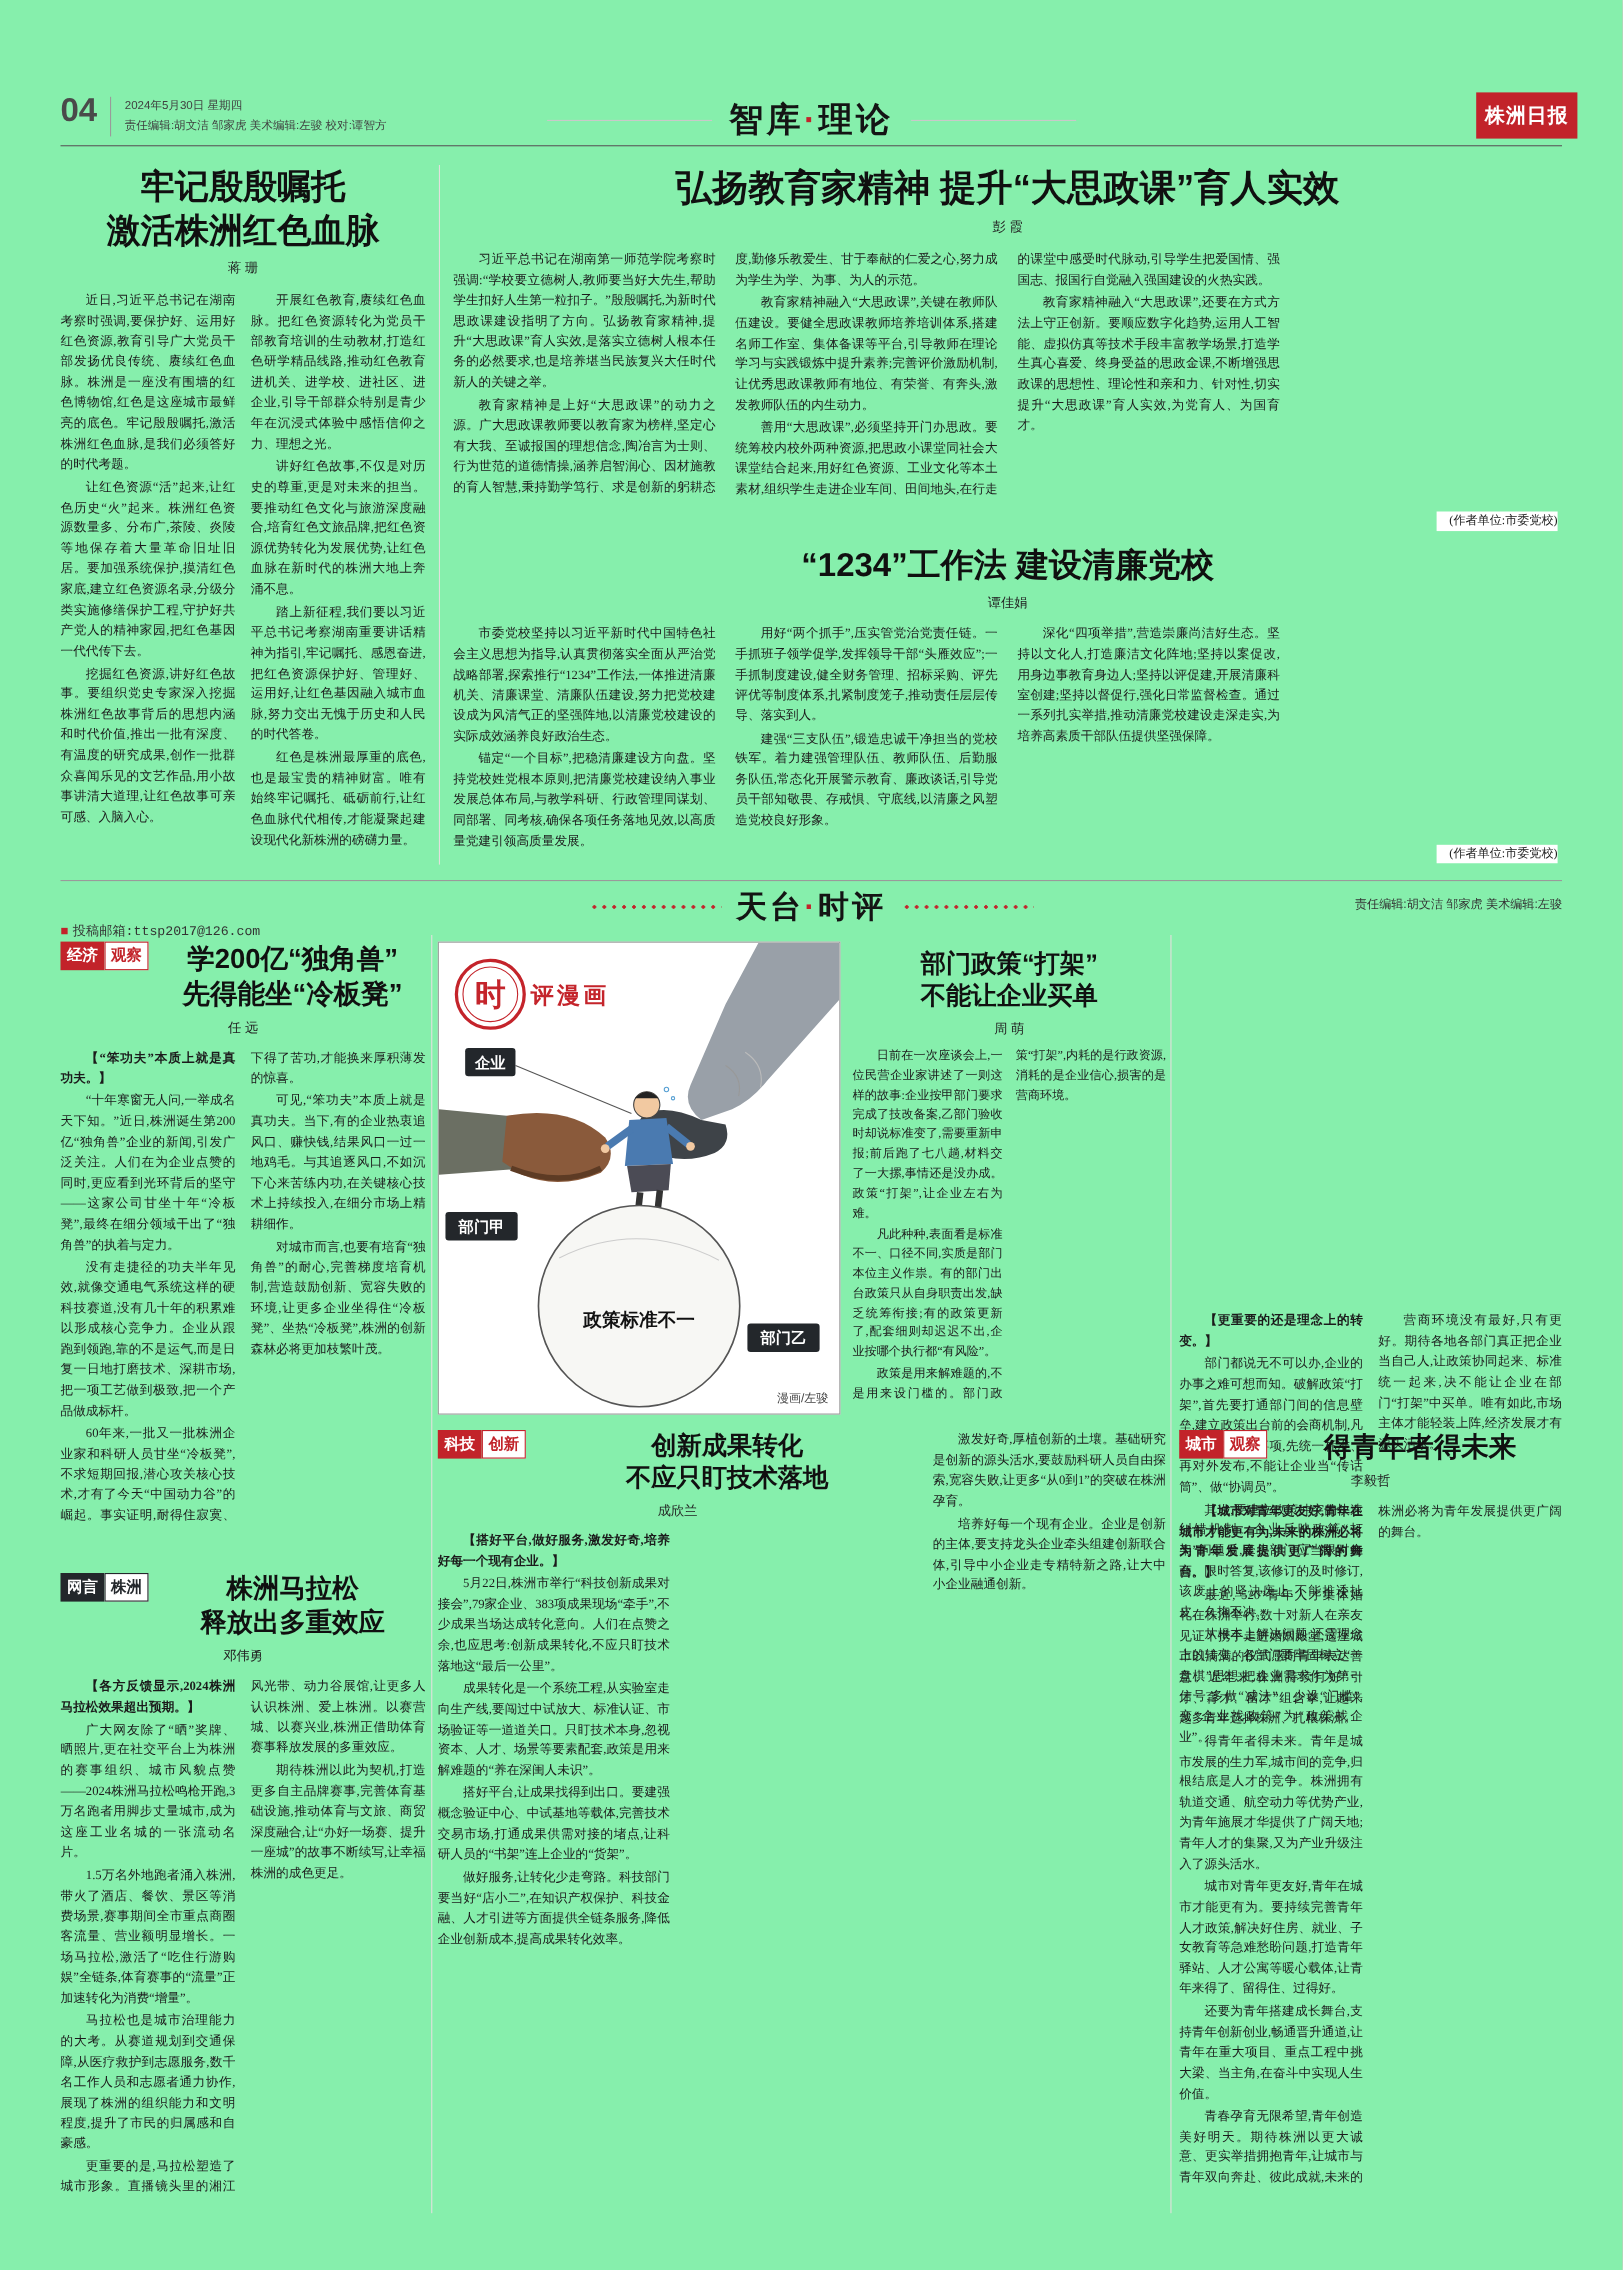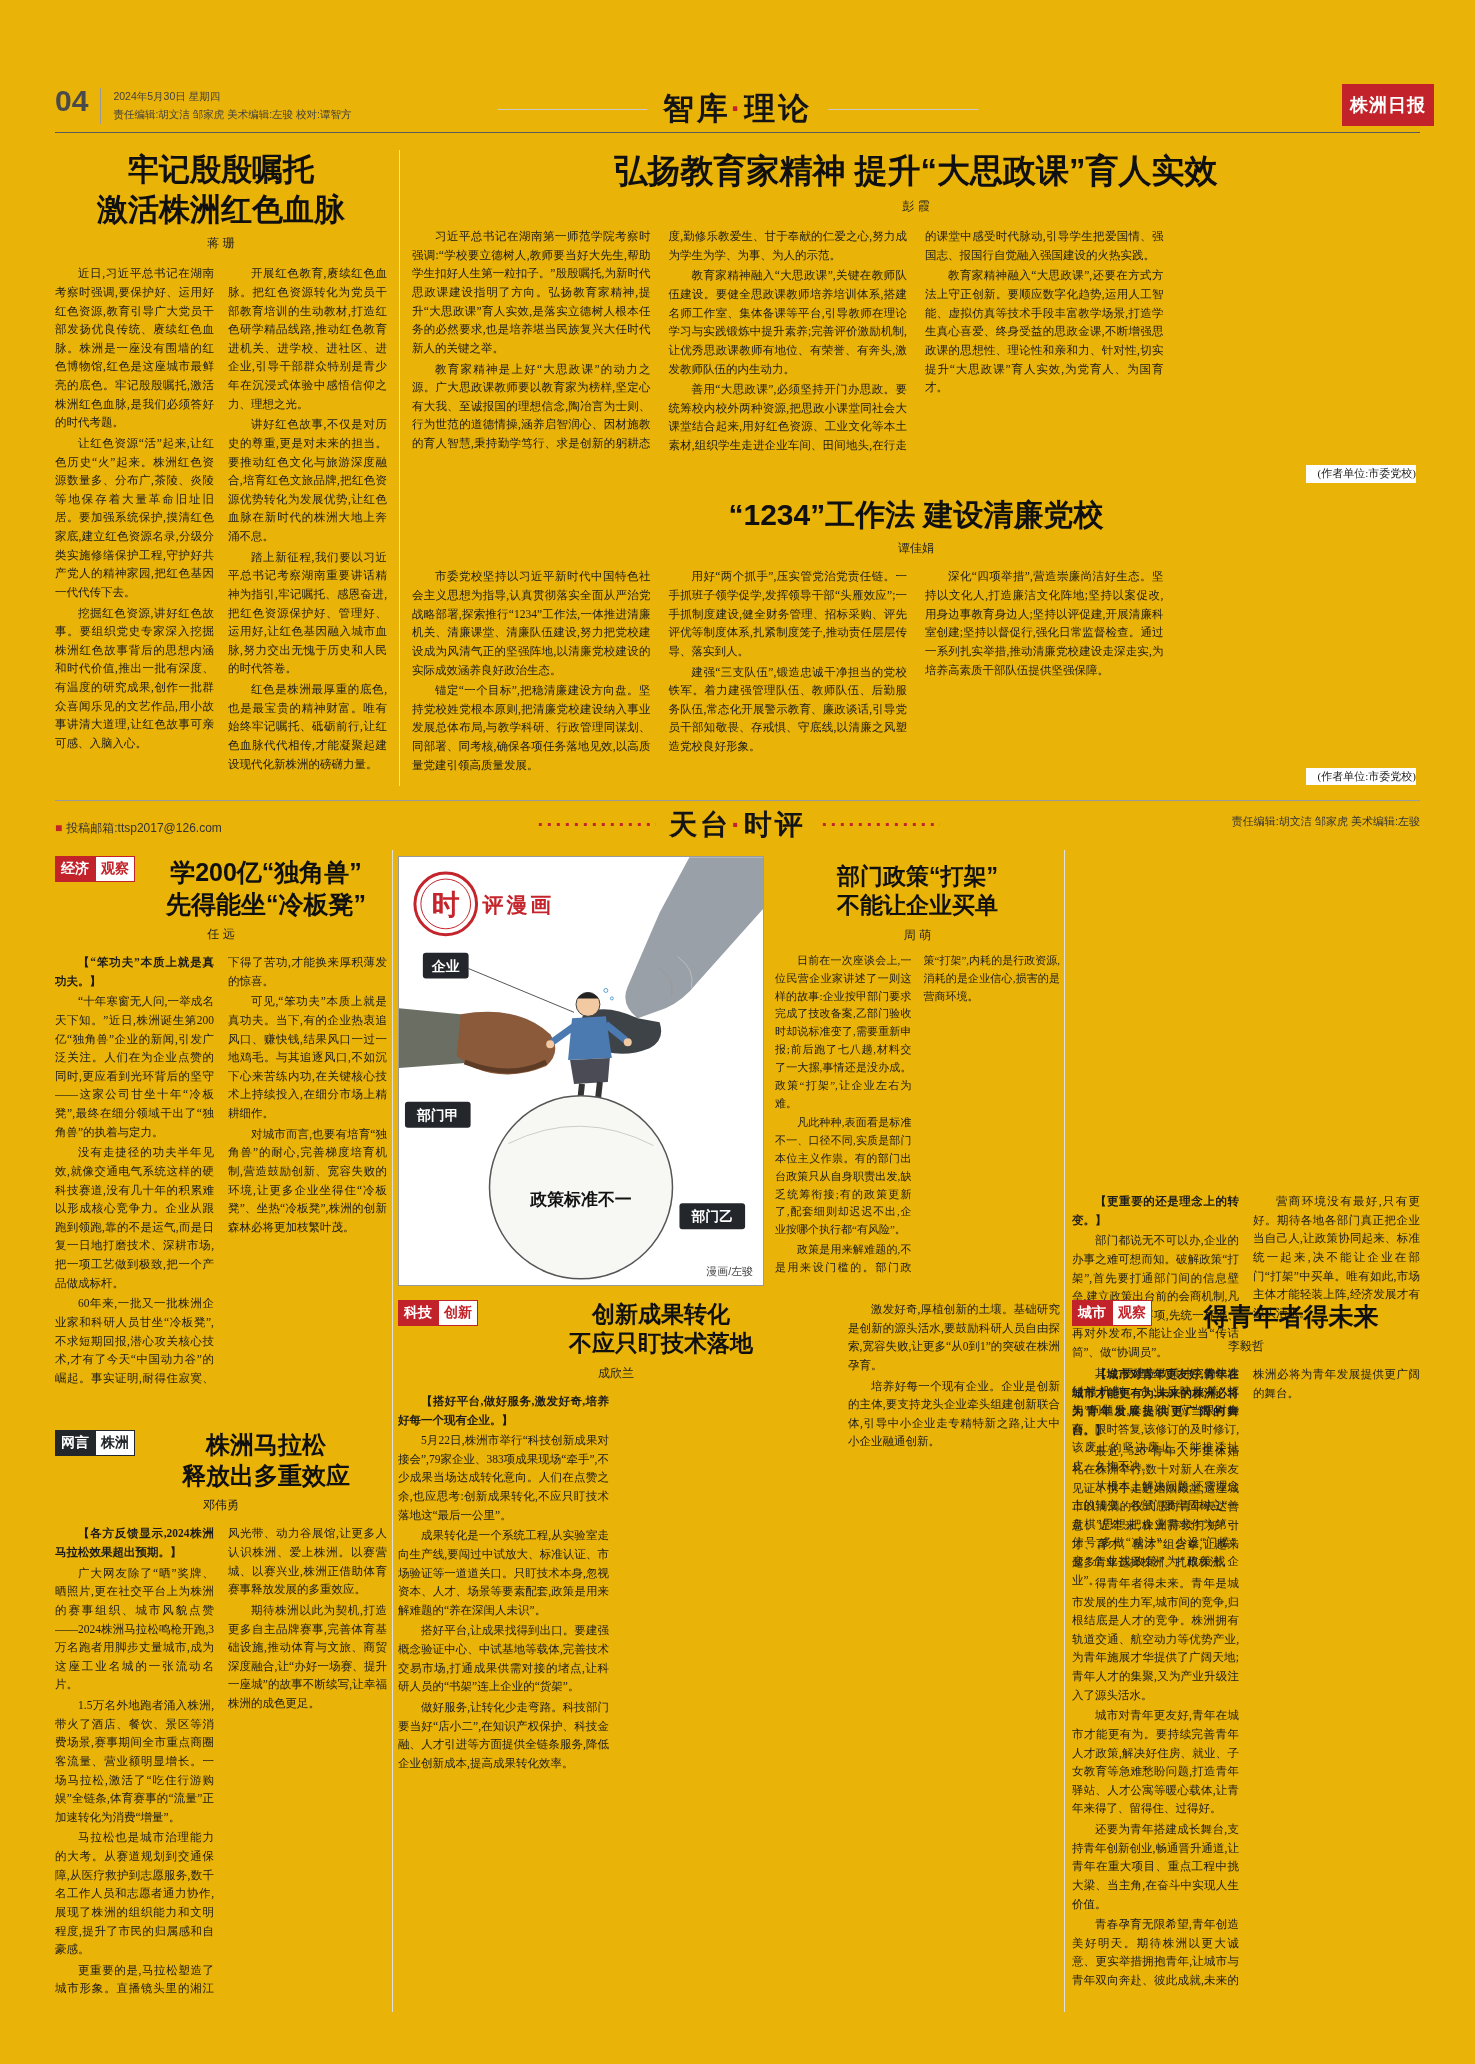--- a/index.html
+++ b/index.html
@@ -1,19 +1,19 @@
 <!DOCTYPE html>
 <html style="--accent: #c2232a;"><head>
 <meta charset="utf-8">
 <style>
   :root{ --accent:#c2232a; }
   *{ box-sizing:border-box; margin:0; padding:0; }
   html,body{ background:#dedbd5; }
   body{ font-family:"Liberation Serif","DejaVu Serif",serif; }
-  .page{ position:relative; width:1475px; height:2064px; background:#eab308; margin:0 auto; overflow:hidden; box-shadow:0 0 12px rgba(0,0,0,.25); }
+  .page{ position:relative; width:1475px; height:2064px; background:#86efac; margin:0 auto; overflow:hidden; box-shadow:0 0 12px rgba(0,0,0,.25); }
   .abs{ position:absolute; }
 
   
   .hdr-left{ left:55px; top:86px; display:flex; align-items:flex-start; }
   .pagenum{ font-family:"Liberation Sans","DejaVu Sans",sans-serif; font-size:30px; font-weight:700; color:#4a4a4a; line-height:1; }
   .hdr-div{ width:1px; height:36px; background:#9a9a9a; margin:2px 12px 0 12px; }
   .dateblock{ font-size:10.5px; color:#3f3f3f; line-height:1.7; padding-top:2px; font-family:"Liberation Sans","DejaVu Sans",sans-serif; }
   .hdr-center{ left:50%; top:88px; transform:translateX(-50%); display:flex; align-items:center; gap:16px; }
   .hline{ width:150px; border-top:1px solid #c9c9c9; }
   .section-title{ font-family:"Liberation Sans","DejaVu Sans",sans-serif; font-size:31px; font-weight:700; color:#141414; letter-spacing:3px; white-space:nowrap; }
@@ -35,21 +35,21 @@
   .label-pill .la{ background:var(--accent); color:#fff; font-weight:700; padding:4px 6px; }
   .label-pill .lb{ background:#fff; color:var(--accent); border:1px solid var(--accent); font-weight:700; padding:3px 5px; }
   .label-pill.dark .la{ background:#23272b; }
   .label-pill.dark .lb{ color:#23272b; border-color:#23272b; }
 
   .headrow{ display:flex; gap:10px; }
   .headrow .titles{ flex:1; }
 
   
   .mid-hairline{ left:55px; width:1365px; top:800px; border-top:1px solid #9a9a9a; }
-  .mid-left{ left:55px; top:820px; font-size:12px; color:#333; font-family:Liberation Sans, sans-serif; }
+  .mid-left{ left:55px; top:838px; font-size:12px; color:#333; font-family:Liberation Mono, monospace; }
   .mid-left .sq{ color:var(--accent); margin-right:4px; }
   .mid-center{ left:50%; top:806px; transform:translateX(-50%); display:flex; align-items:center; gap:14px; }
   .dots{ width:120px; height:10px; background-image:radial-gradient(circle,var(--accent) 1.4px,transparent 1.6px); background-size:9px 9px; }
   .mid-right{ right:55px; top:814px; font-size:11px; color:#333; font-family:"Liberation Sans","DejaVu Sans",sans-serif; }
 
   .vdiv{ width:1px; background:#e2e0dc; }
 
   .cartoon-box{ left:398px; top:856px; width:366px; height:430px; border:1px solid #9a9a9a; background:#fff; }
 
   .tech-grid{ display:flex; gap:14px; }

